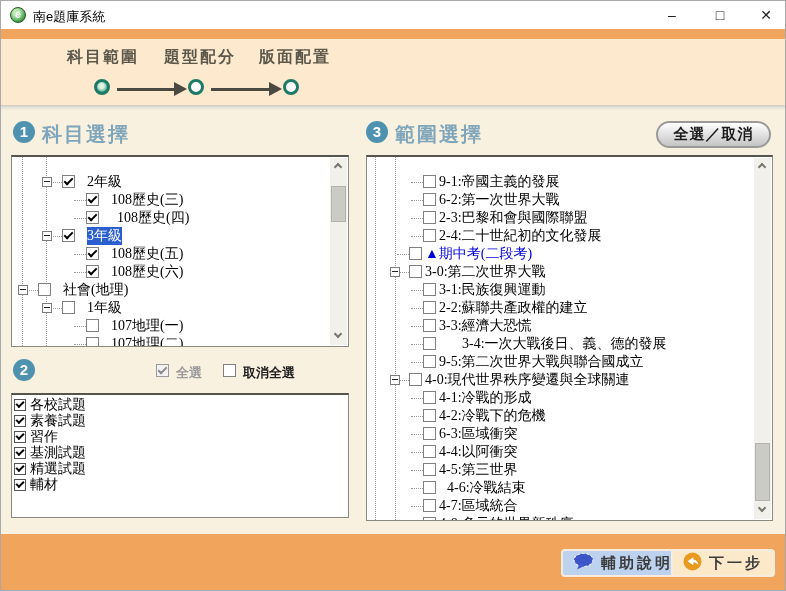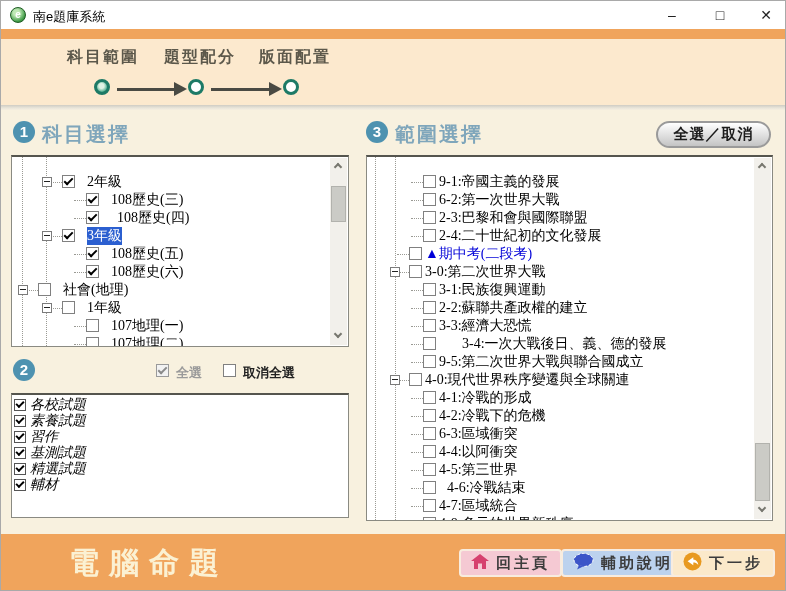--- a/index.html
+++ b/index.html
@@ -59,21 +59,21 @@
   .sb-btn { position:absolute; left:0; width:17px; height:17px; }
   .sb-up { top:0; } .sb-dn { bottom:0; }
   .chev { position:absolute; left:5px; width:6px; height:6px; border-left:2px solid #77776f; border-top:2px solid #77776f; }
   .sb-up .chev { top:6px; transform:rotate(45deg); }
   .sb-dn .chev { top:3px; transform:rotate(225deg); }
   .sb-thumb { position:absolute; left:1px; width:15px; background:#CBCBC6; border:1px solid #b2b2ad; }
 
   
   .src-cb-label { position:absolute; font-size:13px; font-weight:bold; color:#222; }
   .src-cb-label.dim { color:#9a9a9a; }
-  .lrow { position:relative; height:16px;font-style:italic; }
+  .lrow { position:relative; height:16px; }
   .lrow .cb { top:2px; left:2px; width:12px; height:12px; border-color:#555; }
   .lrow .cb.checked::after { width:6px; height:3px; margin:1px 0 0 1px; }
   .lrow .tlabel { left:18px; line-height:16px; }
 
   
   .pill-btn { position:absolute; left:655px; top:120px; width:115px; height:27px; border-radius:14px;
               background:linear-gradient(#ffffff,#c4c4c4); border:2px solid #9a9a9a; font-size:15px;
               font-weight:bold; letter-spacing:1px; color:#1c1c1c; cursor:pointer;
               font-family:"Liberation Sans","DejaVu Sans",sans-serif; }
 
@@ -349,30 +349,21 @@
           </div>
         <div class="sb-thumb" style="top:285px;height:58px"></div>
         <div class="sb-btn sb-dn">
             <span class="chev"></span>
           </div>
       </div>
     </div>
   </div>
 
   <div class="footer">
-    <div class="brand">電腦命題</div>
-
-    <button class="fbtn fbtn-home">
-      <span>
-        <svg width="18" height="16" viewBox="0 0 18 16">
-            <path d="M9 0 L18 7 L15 7 L15 15 L11 15 L11 9.5 L7 9.5 L7 15 L3 15 L3 7 L0 7 Z" fill="#D6416E"></path>
-          </svg>
-      </span>
-      <span>回主頁</span>
-    </button>
+
 
     <button class="fbtn fbtn-help">
       <span>
         <svg width="21" height="17" viewBox="0 0 21 17">
           <ellipse cx="10.5" cy="7" rx="9.5" ry="6.5" fill="#3C55C8" stroke="#fff" stroke-width="1" stroke-dasharray="2.5,2"></ellipse>
           <path d="M6 12 L4 16.5 L11 13 Z" fill="#3C55C8"></path>
         </svg>
       </span>
       <span>輔助說明</span>
     </button>

